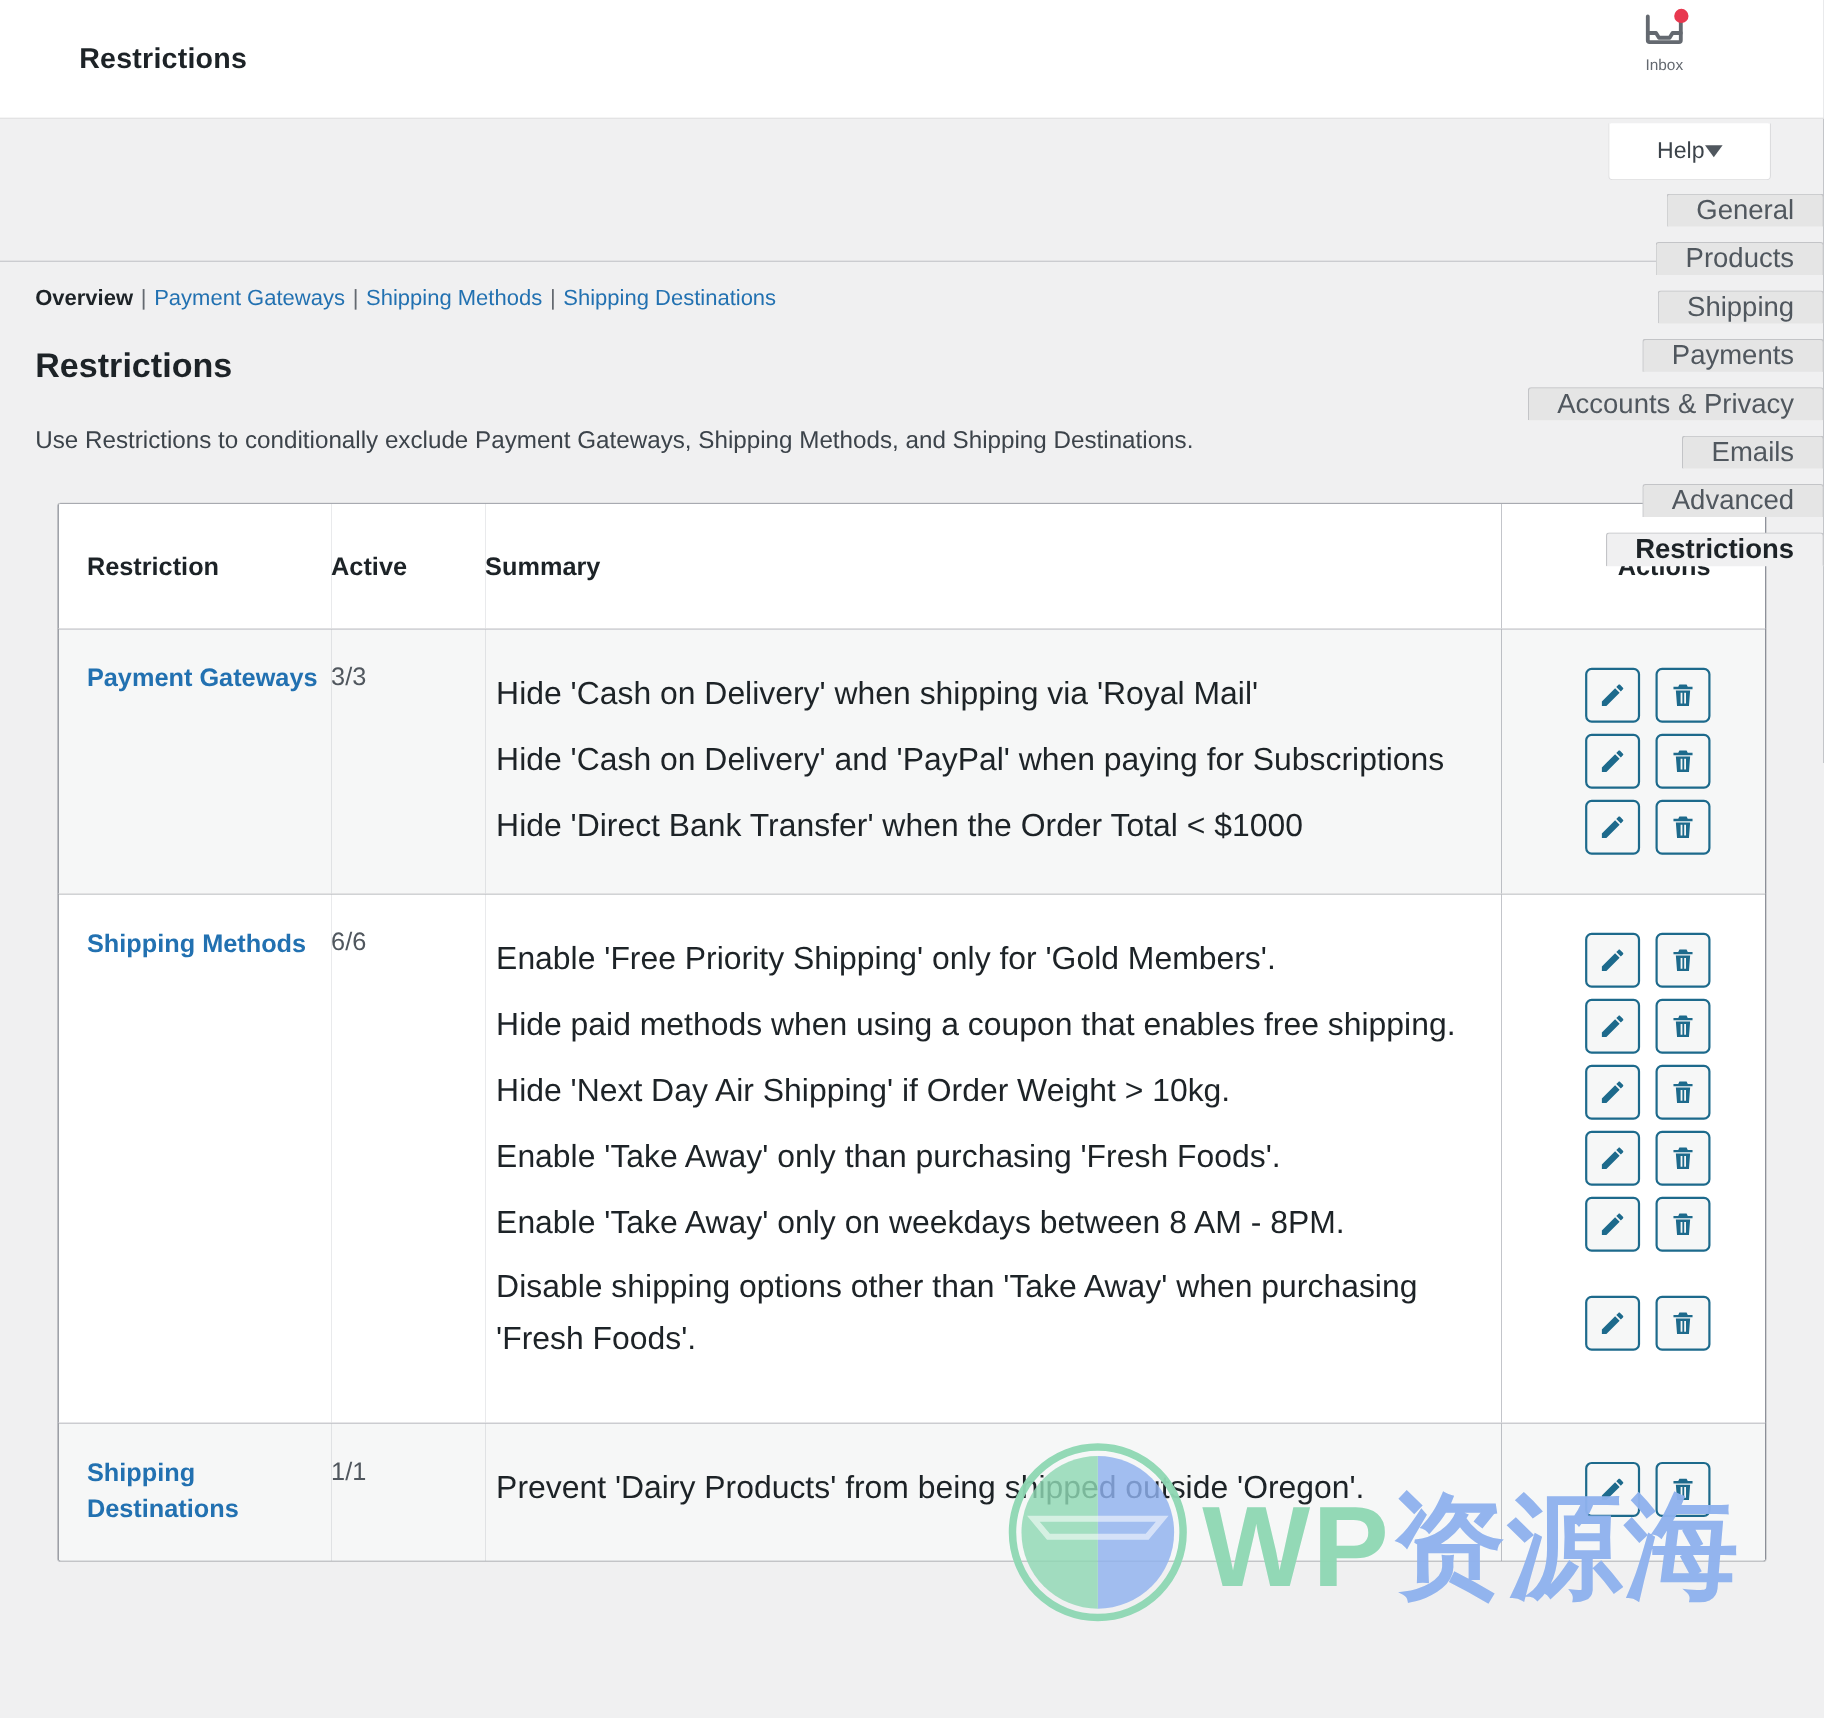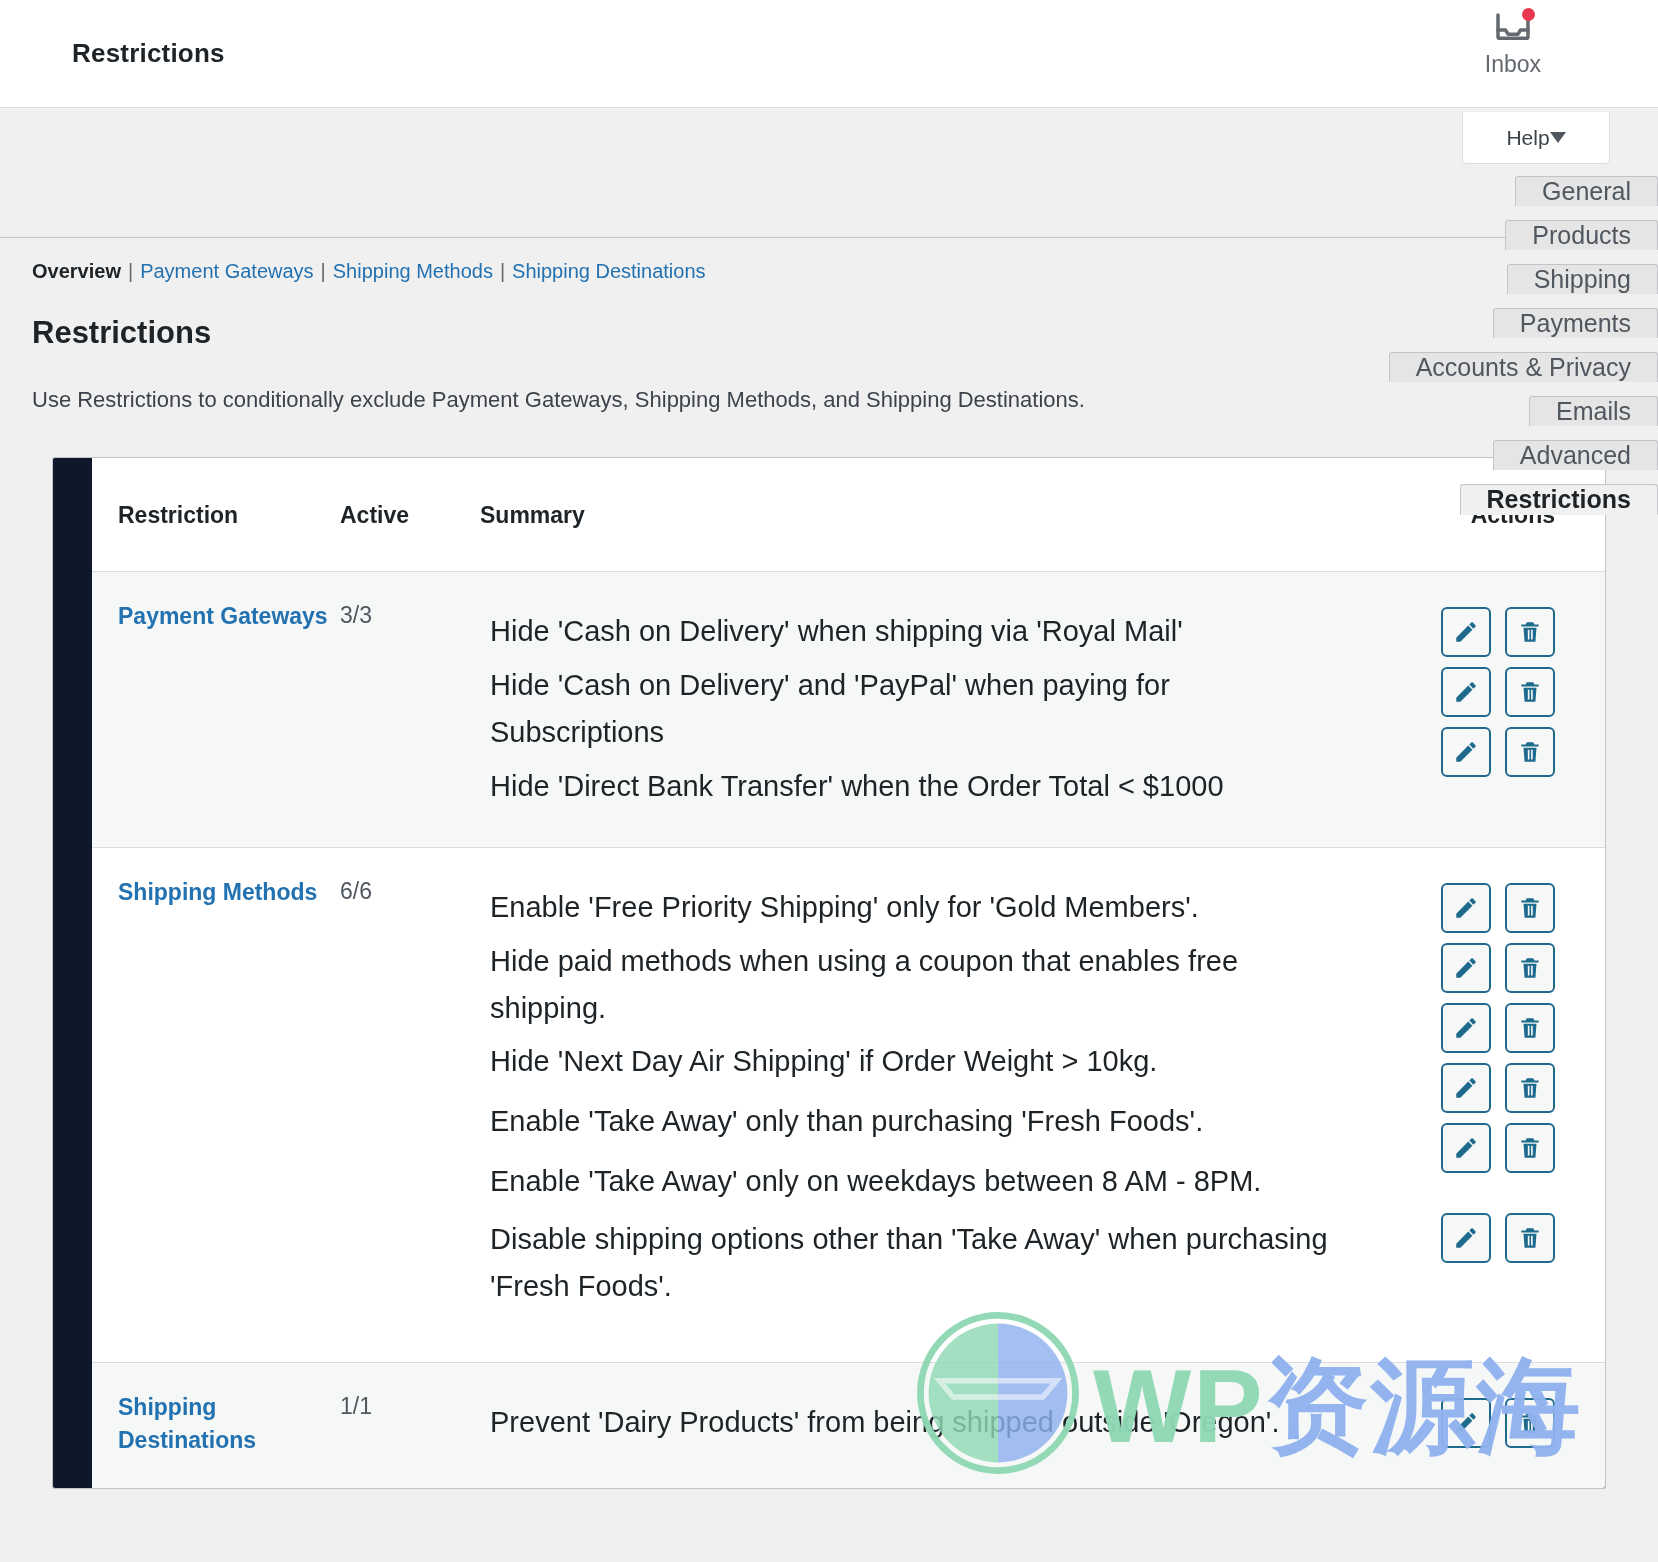--- a/index.html
+++ b/index.html
@@ -47,21 +47,21 @@
   .inbox-dot {
     position: absolute;
     right: -2px;
     top: -2px;
     width: 13px;
     height: 13px;
     border-radius: 50%;
     background: #e8384f;
   }
   .inbox-label {
-    font-size: 23px;
+    font-size: 14px;
     color: #646970;
     margin-top: 2px;
     line-height: 1.1;
   }
 
   
   .help-row {
     position: relative;
     height: 68px;
   }
@@ -157,21 +157,20 @@
     color: #3c434a;
   }
 
   
   .card {
     margin: 44px 52px 0 52px;
     background: #0f172a;
     border: 1px solid #c3c4c7;
     border-radius: 3px;
     overflow: hidden;
-    padding-left: 39px;
   }
   table.rtable {
     width: 100%;
     border-collapse: collapse;
     table-layout: fixed;
   }
   table.rtable th {
     text-align: left;
     font-size: 23px;
     font-weight: bold;

